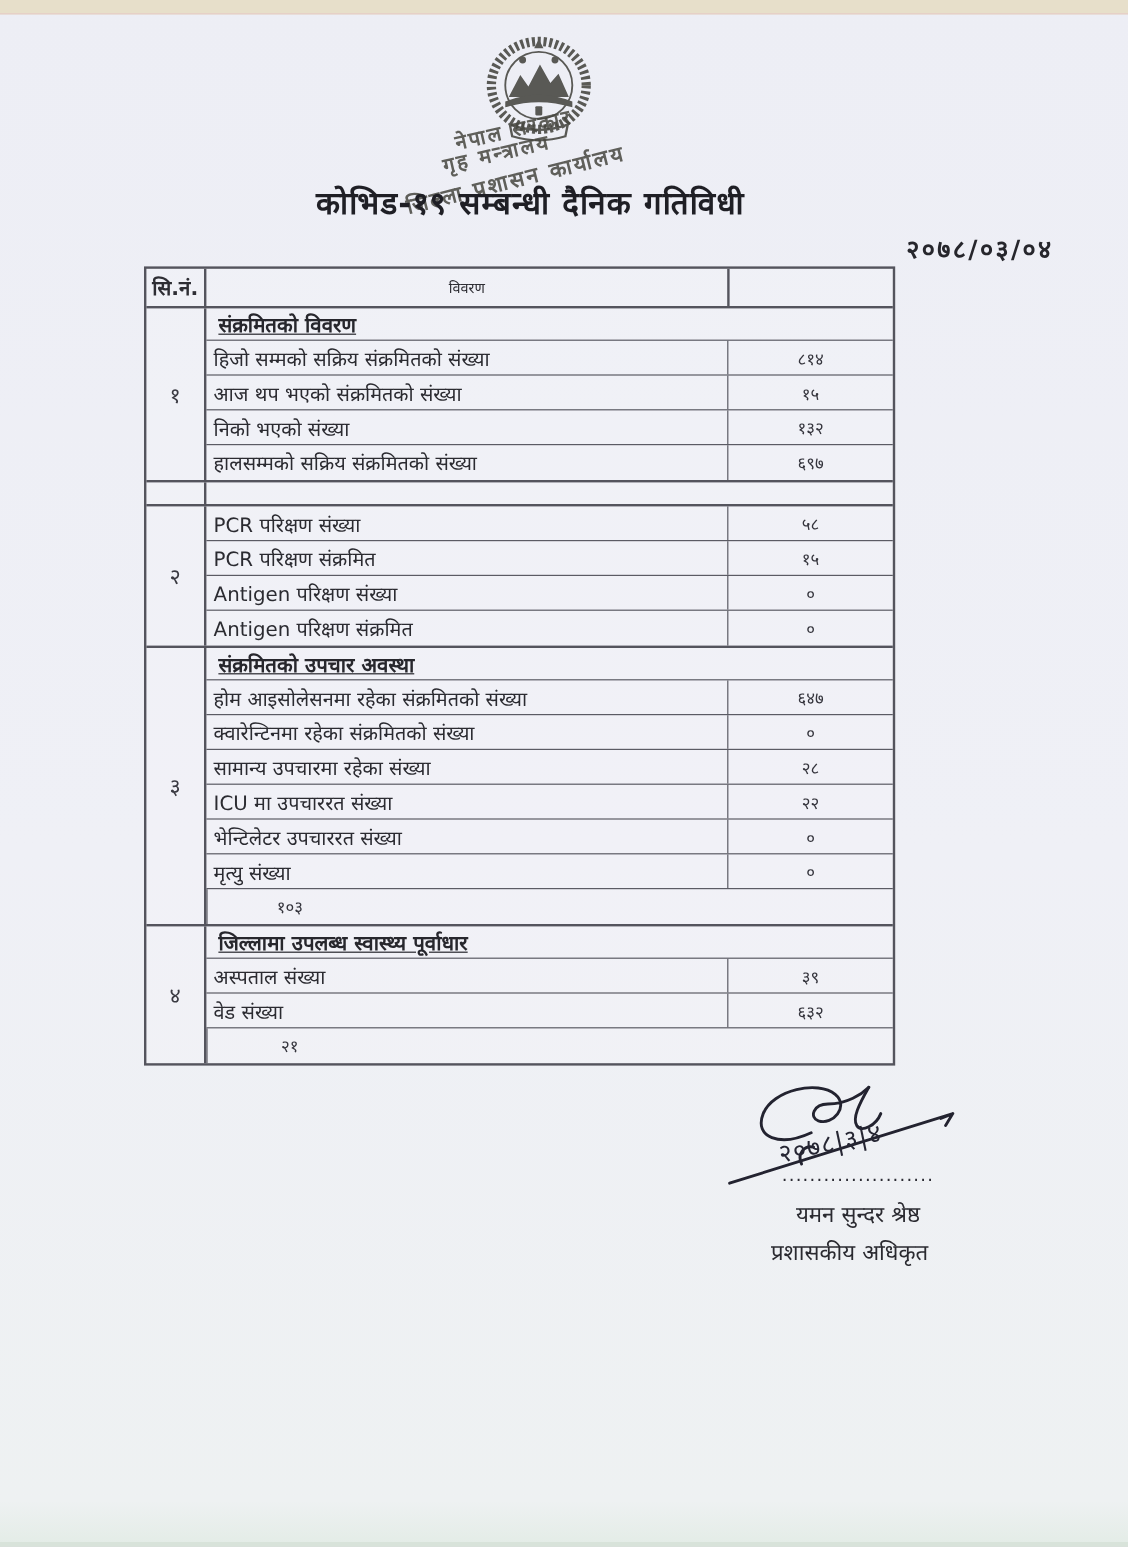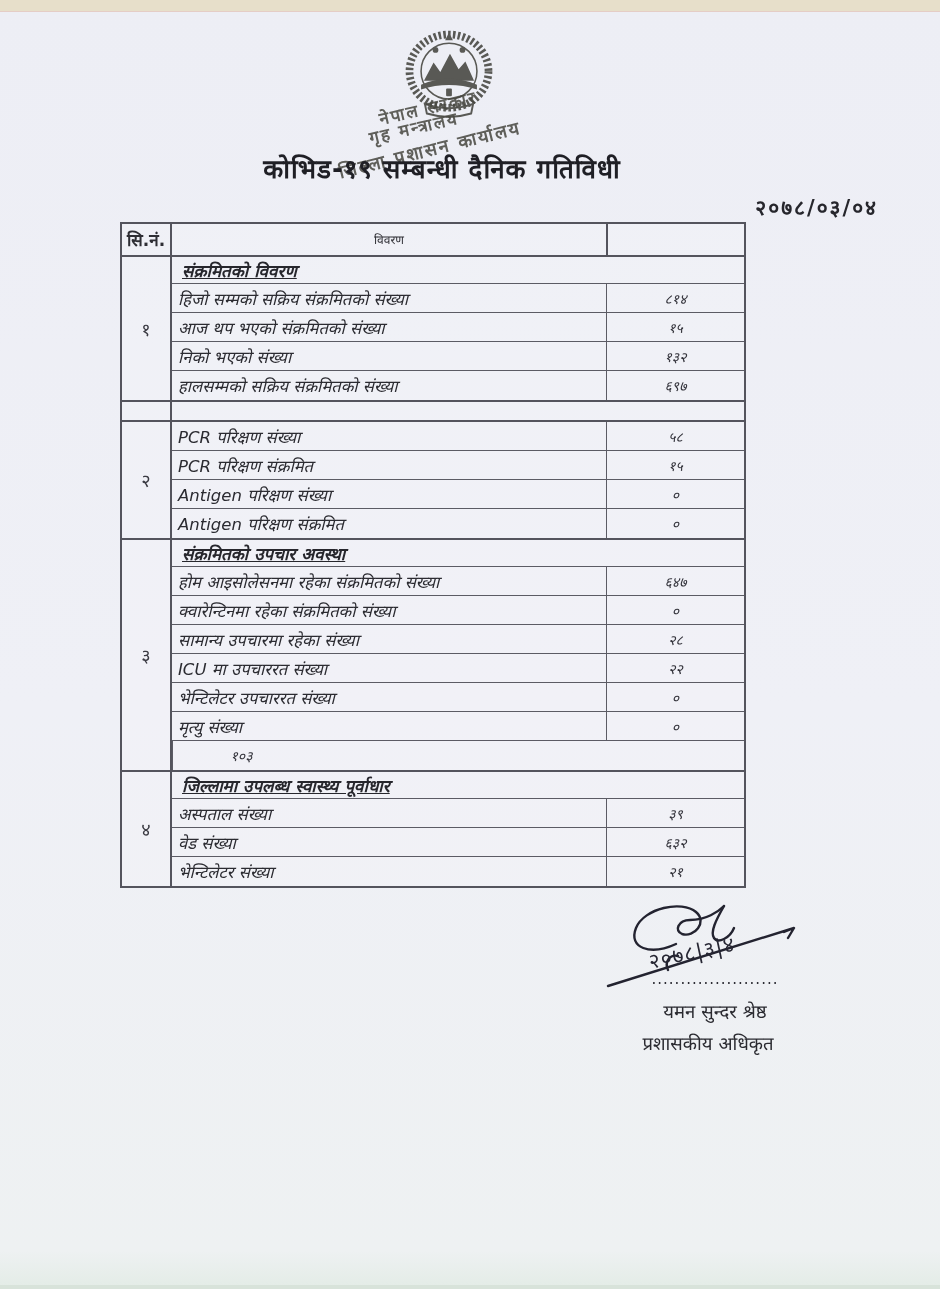--- a/index.html
+++ b/index.html
@@ -26,21 +26,21 @@
   .thead{display:flex;height:33px;border-bottom:2px solid #54545d;}
   .sn-h{width:50px;border-right:2px solid #54545d;display:flex;align-items:center;justify-content:center;font-size:17px;font-weight:bold;}
   .desc-h{flex:1;display:flex;align-items:center;justify-content:center;font-size:12px;}
   .val-h{width:138px;border-left:2px solid #54545d;}
   .gap-section{display:flex;height:20px;border-bottom:2px solid #54545d;}
   .gap-sn{width:50px;border-right:2px solid #54545d;}
   .gap-fill{flex:1;}
   .section{display:flex;border-bottom:2px solid #54545d;}
   .section:last-child{border-bottom:none;}
   .sn-cell{width:50px;border-right:2px solid #54545d;display:flex;align-items:center;justify-content:center;font-size:18px;color:#3a3a42;}
-  .rows{flex:1;display:flex;flex-direction:column;font-style:italic;}
+  .rows{flex:1;display:flex;flex-direction:column;}
   .row{display:flex;border-bottom:1.5px solid #5b5b64;}
   .rows .row:last-child{border-bottom:none;}
   .sec-header{height:27px;align-items:flex-end;padding:0 0 1px 10px;}
   .sec-title{font-weight:bold;text-decoration:underline;font-size:17px;color:#27272d;}
   .data-row{height:29px;}
   .label{flex:1;padding-left:6px;display:flex;align-items:center;font-size:16.5px;color:#2b2b31;}
   .value{width:138px;border-left:1.5px solid #5b5b64;display:flex;align-items:center;justify-content:center;font-size:14px;color:#34343c;}
 
   
   .sig-scribble{position:absolute;left:598px;top:898px;width:210px;height:100px;}
@@ -178,21 +178,20 @@
   </div>
             <div class="row data-row">
     <div class="label">अस्पताल संख्या</div>
     <div class="value">३९</div>
   </div>
             <div class="row data-row">
     <div class="label">वेड संख्या</div>
     <div class="value">६३२</div>
   </div>
             <div class="row data-row">
-    <div class="label">भेन्टिलेटर संख्या</div>
     <div class="value">२१</div>
   </div>
           </div>
   </div>
       </div>
   </div>
 
   <svg class="sig-scribble" viewBox="0 0 210 100">
     <g fill="none" stroke="#232330" stroke-width="2.4" stroke-linecap="round">
       <path d="M78 46 C 52 58, 30 50, 38 30 C 46 10, 84 2, 98 14 C 110 24, 96 40, 84 36 C 76 33, 80 22, 92 22 C 108 22, 120 14, 126 8"></path>

